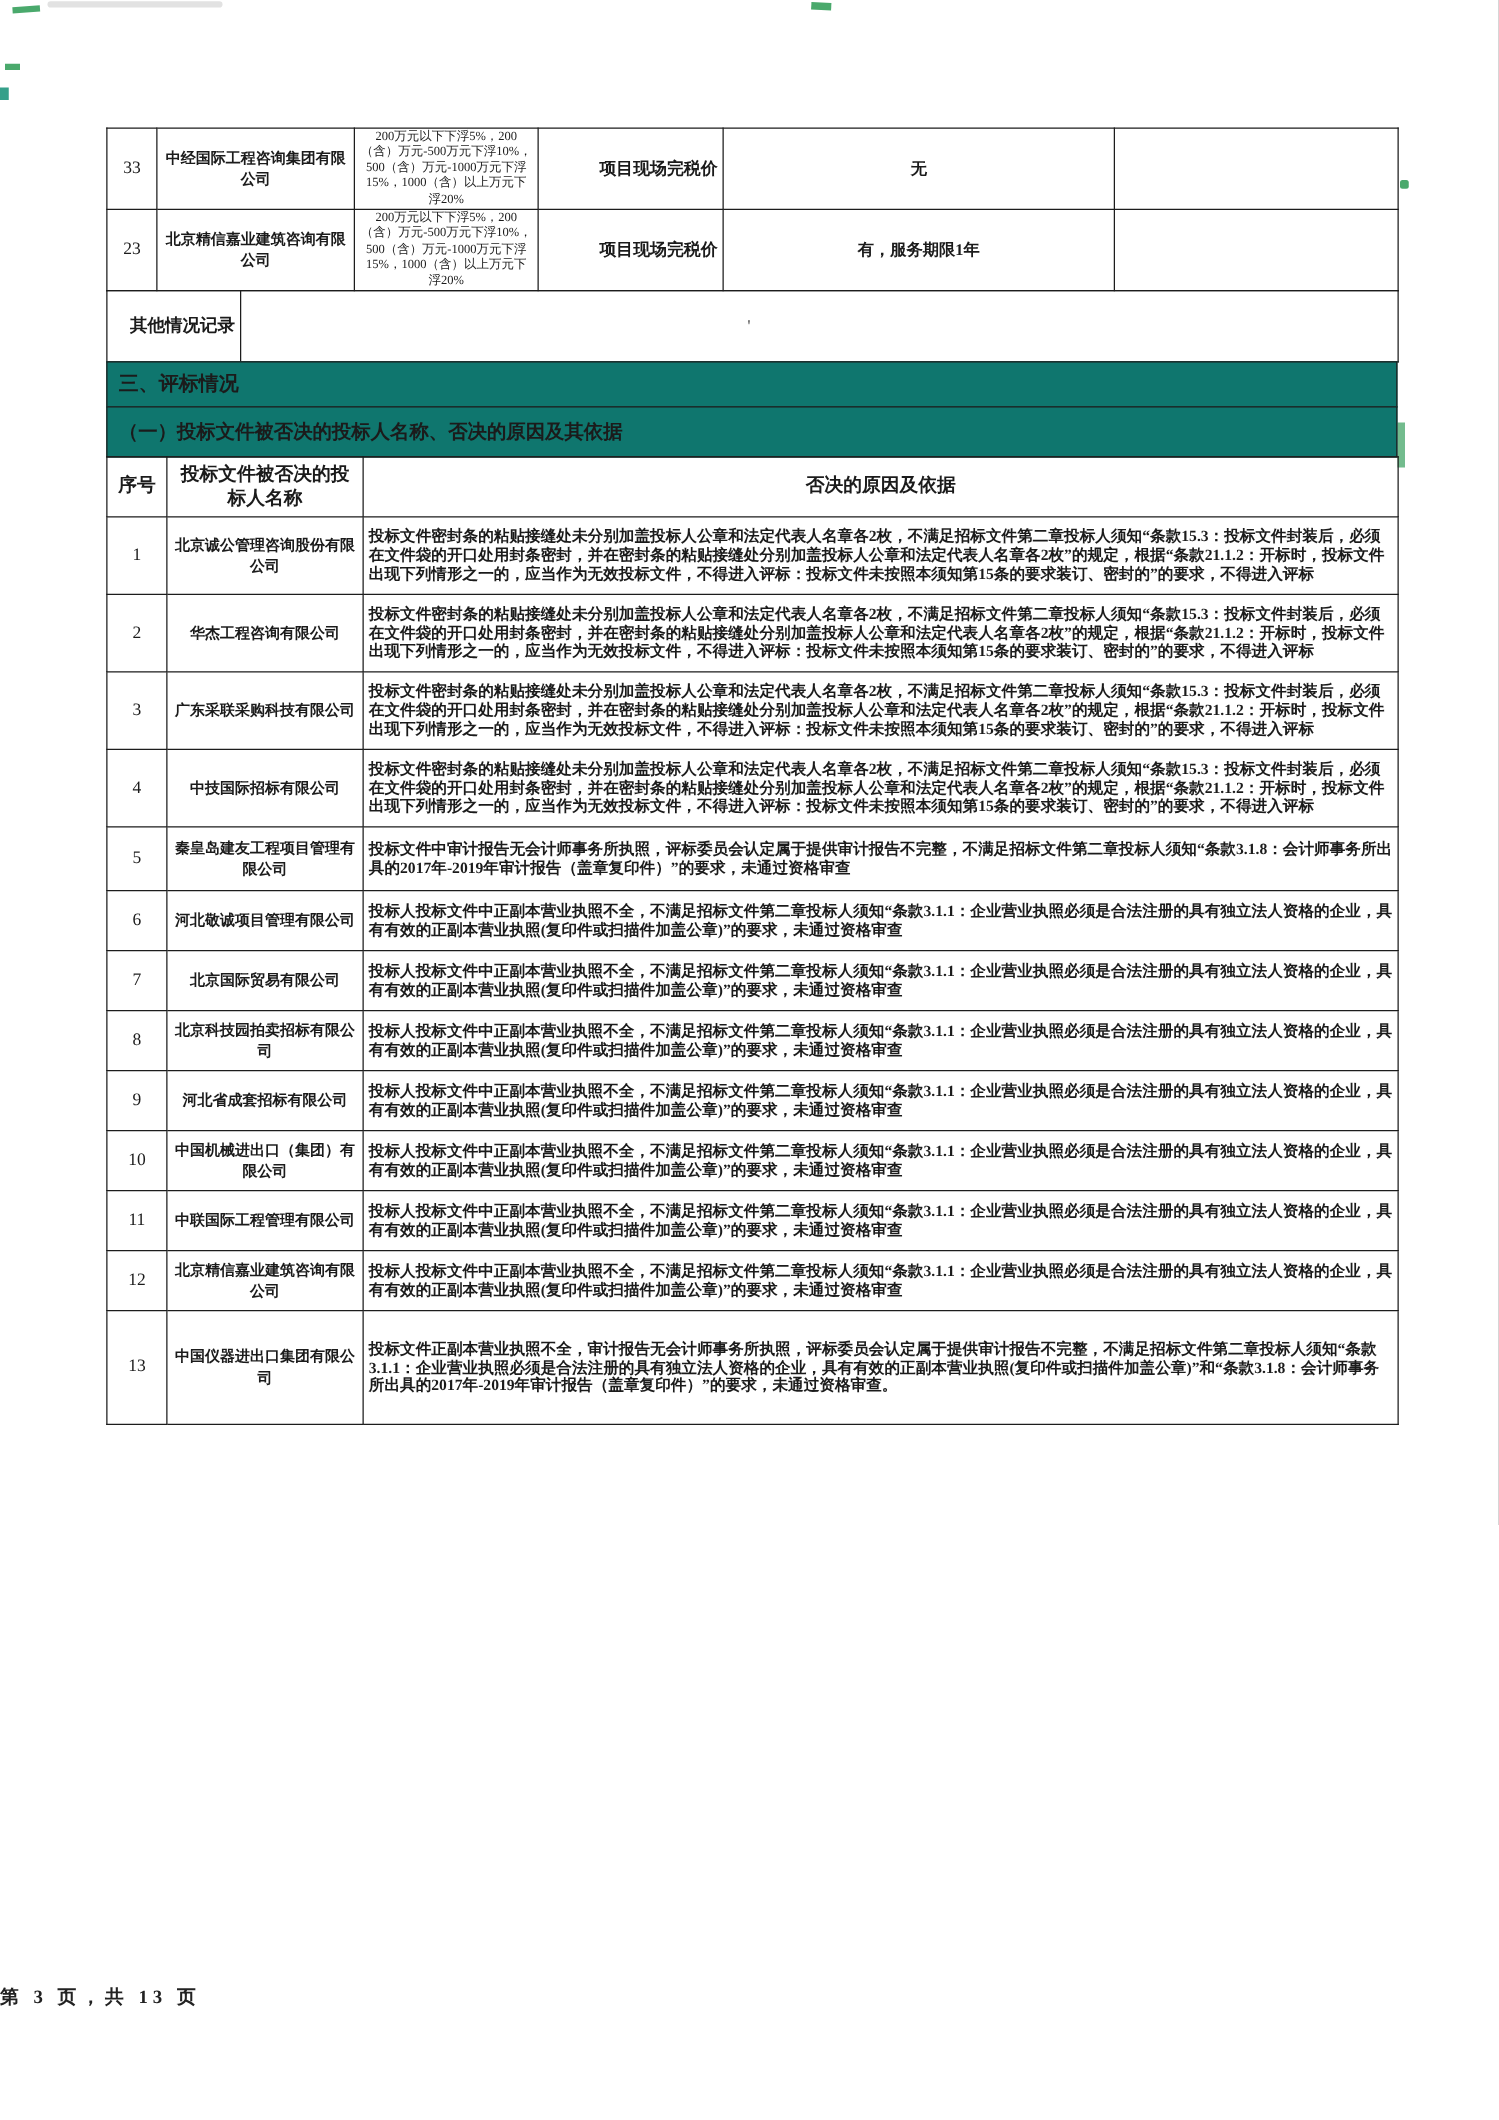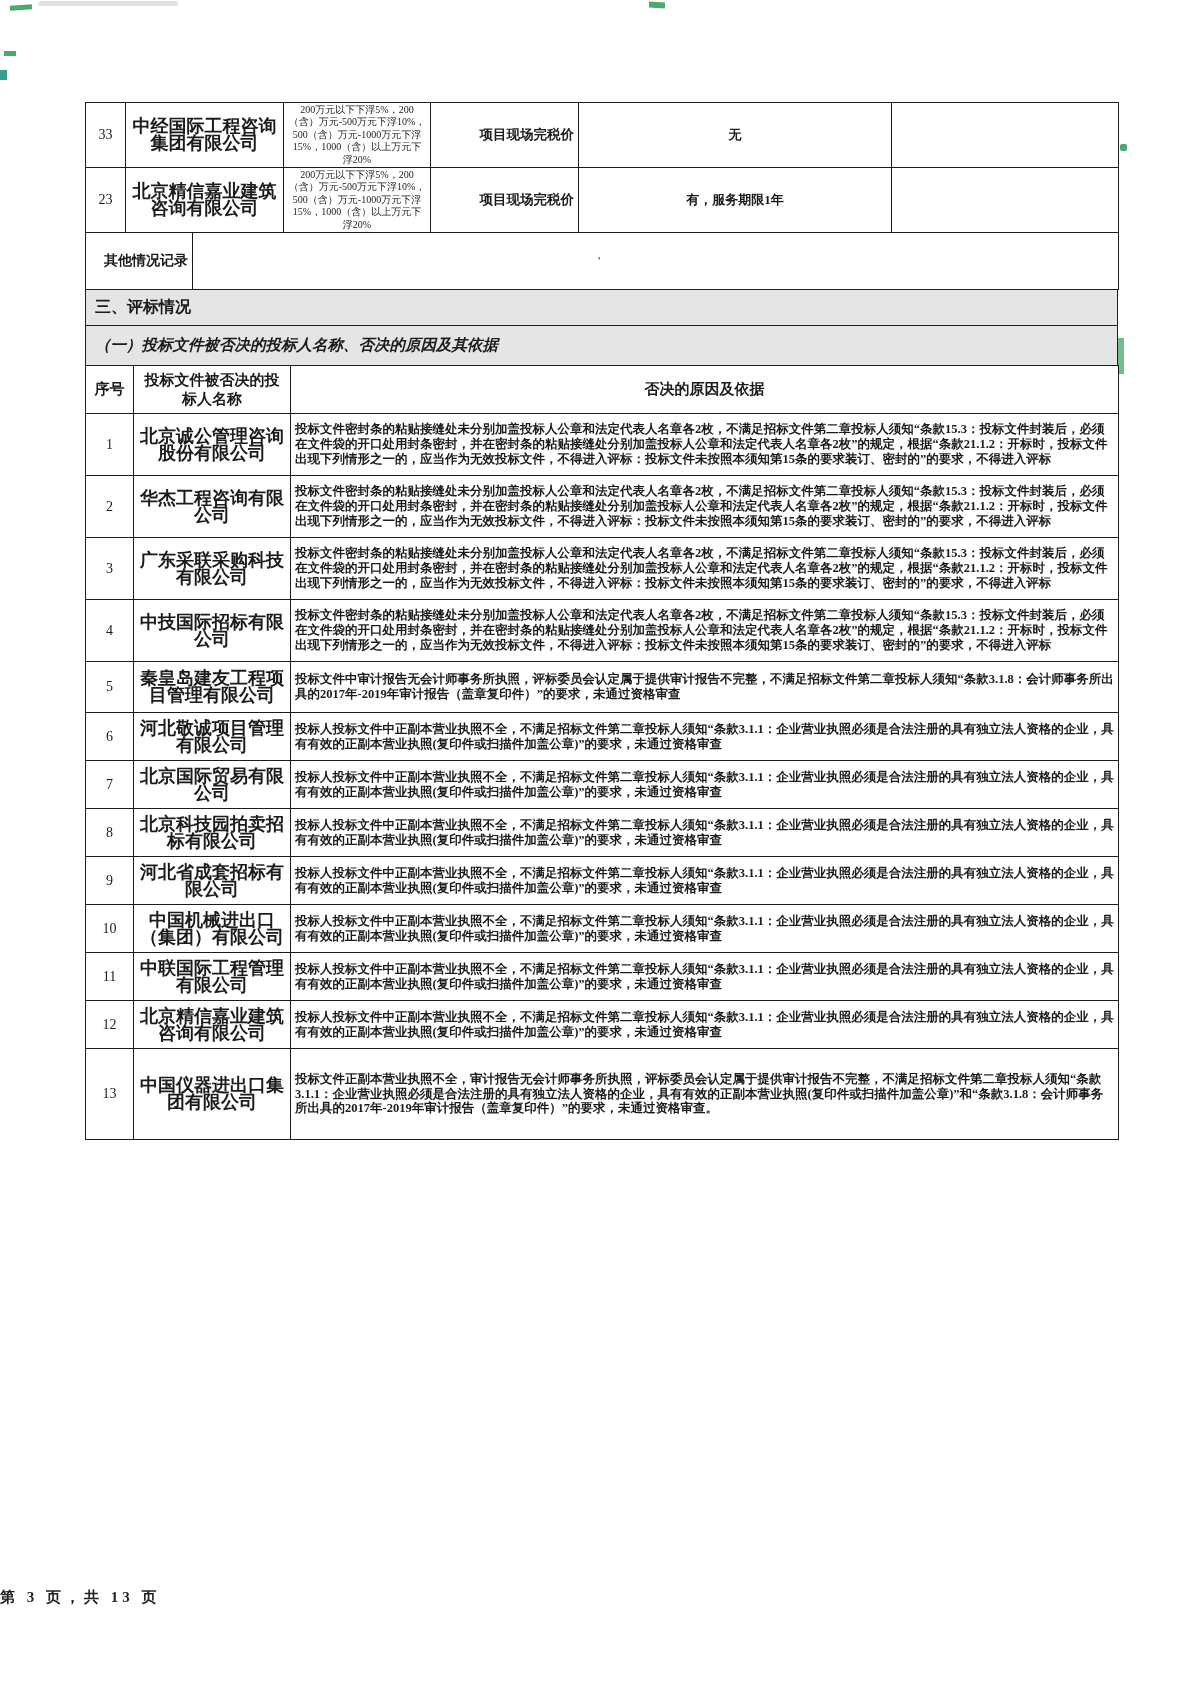--- a/index.html
+++ b/index.html
@@ -9,34 +9,34 @@
     background:#ffffff;
     overflow:hidden;
     font-family:"Liberation Serif","DejaVu Serif",serif;
     color:#1b1b1b;
   }
   .doc{position:absolute;left:85px;top:103px;width:1033px;}
   table.tbl{border-collapse:collapse;width:1033px;table-layout:fixed;margin-top:-1px;}
   table.tbl td{border:1px solid #1c1c1c;padding:1px 4px;vertical-align:middle;overflow:hidden;}
   .c{text-align:center;}
   .seq{font-size:14px;}
-  .company{font-size:18px;font-weight:700;line-height:17px;margin-top:24px;}
+  .company{font-size:12px;font-weight:700;line-height:17px;margin-top:24px;}
   .rate{font-size:10px;line-height:12.4px;text-align:center;padding:1px 2px;}
   .price{font-size:13.5px;font-weight:700;text-align:right;}
   .val{font-size:13px;font-weight:700;}
   .h57 td{height:57px;}
   .h54 td{height:54px;}
   .other-label{font-size:14px;font-weight:700;text-align:right;}
   .mark-cell{font-size:13px;color:#444;text-align:left;padding-left:405px !important;}
   .rowline{
-    border:1px solid #1c1c1c;margin-top:-1px;background:#e5e5e5;
+    border:1px solid #1c1c1c;margin-top:-1px;background:#0f766e;
     display:flex;align-items:center;
   }
   .sec3{height:35px;font-size:16px;font-weight:700;padding-left:9px;}
-  .sub1{height:39px;font-size:15.5px;font-weight:700;padding-left:9px;font-style:italic;}
+  .sub1{height:39px;font-size:15.5px;font-weight:700;padding-left:9px;}
   .hdr td{height:45px;font-size:15px;font-weight:700;line-height:19px;}
   .reason{font-size:12.5px;line-height:14.8px;text-align:left;font-weight:600;
           padding:2px 5px;vertical-align:middle;margin-left:42px;}
   .rh59 td{height:59px;}
   .rh48 td{height:48px;}
   .rh45 td{height:45px;}
   .rh88 td{height:88px;}
   .footer{
     position:absolute;left:0;top:1588px;width:1199px;
     text-align:left;font-size:15px;font-weight:600;

